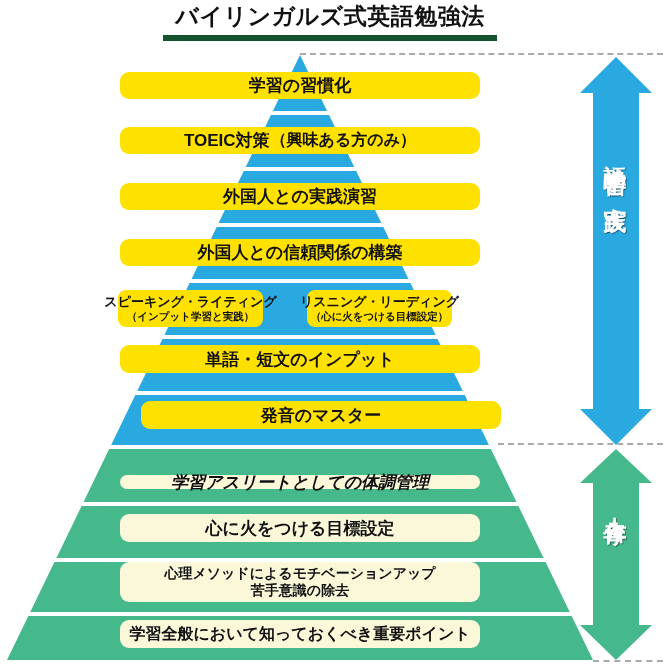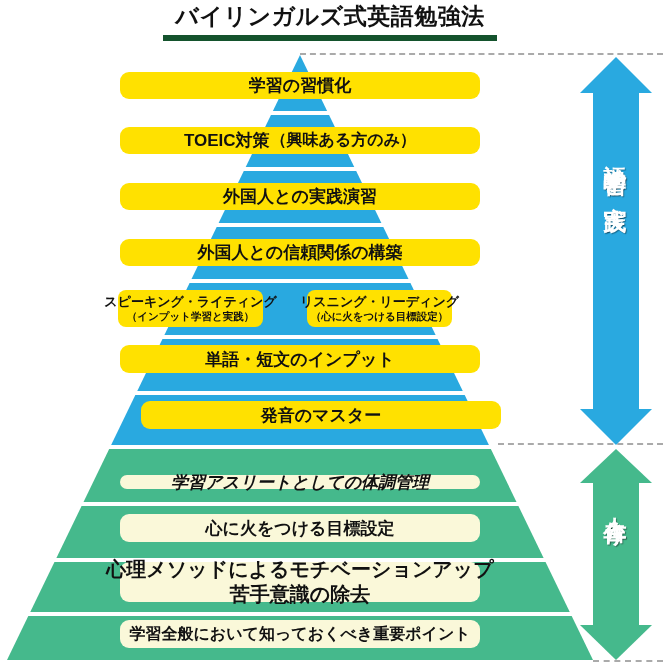--- a/index.html
+++ b/index.html
@@ -26,21 +26,21 @@
   .band.green{background:var(--green);}
 
   .bar{
     position:absolute;left:120px;width:360px;border-radius:9px;
     display:flex;align-items:center;justify-content:center;
     font-weight:bold;font-size:17px;white-space:nowrap;text-align:center;
   }
   .bar.yellow{background:var(--yellow);}
   .bar.cream{background:var(--cream);}
   .bar .note{font-size:16px;font-weight:bold;margin-left:1px;}
-  .bar.two-line{flex-direction:column;line-height:1.25;font-size:20px;}
+  .bar.two-line{flex-direction:column;line-height:1.25;font-size:14px;}
 
   .half{
     position:absolute;width:145px;height:37px;border-radius:8px;background:var(--yellow);
     display:flex;flex-direction:column;align-items:center;justify-content:center;
     font-weight:bold;text-align:center;white-space:nowrap;
   }
   .half .l1{font-size:13px;line-height:1.15;}
   .half .l2{font-size:10.5px;line-height:1.15;}
 
   .dashline{position:absolute;height:0;border-top:2px dashed var(--dash);}

